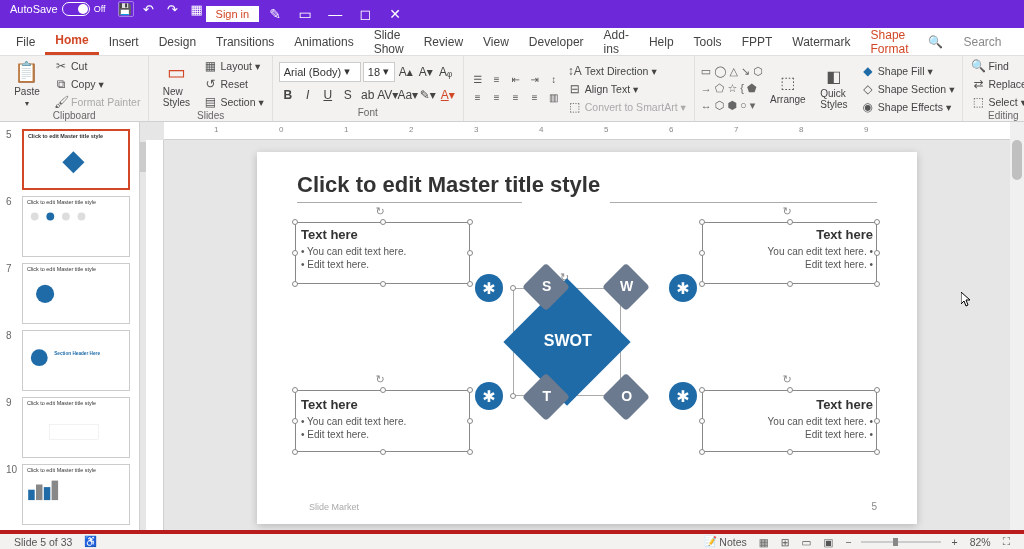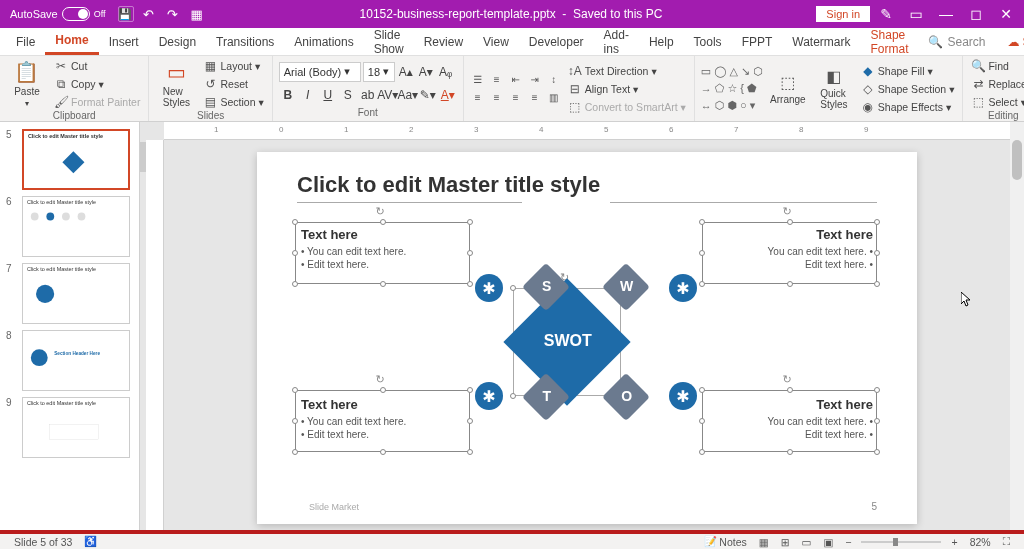--- a/index.html
+++ b/index.html
@@ -1,19 +1,19 @@
 <!DOCTYPE html>
 <html><head>
 <meta charset="utf-8">
 <style>
 * { margin: 0; padding: 0; box-sizing: border-box; font-family: "Segoe UI", Arial, sans-serif; }
 body { width: 1024px; height: 549px; background: #fff; overflow: hidden; font-size: 12px; color: #333; }
 
 
-.titlebar { height: 28px; background: #a21caf; color: #fff; display: flex; align-items: center; padding: 0 4px; }
+.titlebar { height: 28px; background: #6d28d9; color: #fff; display: flex; align-items: flex-start; padding: 0 4px; }
 .titlebar-left { display: flex; align-items: center; gap: 6px; font-size: 11px; }
 .autosave { display: flex; align-items: center; gap: 4px; padding: 0 6px; }
 .autosave-toggle { width: 28px; height: 14px; border: 1px solid #fff; border-radius: 8px; position: relative; }
 .autosave-toggle::after { content: ""; position: absolute; right: 1px; top: 1px; width: 10px; height: 10px; background: #fff; border-radius: 50%; }
 .tb-icon { width: 18px; height: 18px; display: flex; align-items: center; justify-content: center; font-size: 13px; cursor: pointer; }
 .titlebar-center { flex: 1; text-align: center; font-size: 12px; }
 .titlebar-right { display: flex; align-items: center; gap: 2px; }
 .signin { background: #fff; color: #d24726; padding: 2px 10px; font-size: 11px; cursor: pointer; }
 .win-btn { width: 28px; height: 28px; display: flex; align-items: center; justify-content: center; font-size: 14px; cursor: pointer; }
 
@@ -108,23 +108,20 @@
   <div class="titlebar-left">
     <div class="autosave">
       <span>AutoSave</span>
       <div class="autosave-toggle"></div>
       <span style="font-size:9px">Off</span>
     </div>
     <div class="tb-icon" style="border:1px solid rgba(255,255,255,0.4);border-radius:2px;width:16px;height:16px;font-size:11px">💾</div>
     <div class="tb-icon">↶</div>
     <div class="tb-icon">↷</div>
     <div class="tb-icon">▦</div>
-  </div>
-  <div class="titlebar-center">
-    <span>10152-business-report-template.pptx</span> &nbsp;-&nbsp; <span>Saved to this PC</span>
   </div>
   <div class="titlebar-right">
     <div class="signin">Sign in</div>
     <div class="win-btn">✎</div>
     <div class="win-btn">▭</div>
     <div class="win-btn">—</div>
     <div class="win-btn">◻</div>
     <div class="win-btn">✕</div>
   </div>
 </div>
@@ -141,21 +138,21 @@
   <div class="menu-item">View</div>
   <div class="menu-item">Developer</div>
   <div class="menu-item">Add-ins</div>
   <div class="menu-item">Help</div>
   <div class="menu-item">Tools</div>
   <div class="menu-item">FPPT</div>
   <div class="menu-item">Watermark</div>
   <div class="menu-item accent">Shape Format</div>
   <div class="menu-spacer"></div>
   <div class="menu-right">
-    <div class="menu-item">🔍 <span style="margin-left:4px;color:#888">Search</span></div>
+    <div class="menu-item">🔍 <span style="margin-left:20px;color:#888">Search</span></div>
     <div class="share-btn">☁ <span>Share</span></div>
 
   </div>
 </div>
 
 <div class="ribbon">
   <div class="rgroup">
     <div class="rgroup-body">
       <div class="rbtn-big">
           <span class="ico">📋</span>
@@ -357,20 +354,34 @@
     </div>
     <div class="thumb-row">
         <div class="thumb-num">9</div>
       <div class="thumb">
         <div class="thumb-inner">
             <div style="font-size:42px;padding:16px 30px">Click to edit Master title style</div>
           <div style="position:absolute;left:200px;top:200px;width:380px;height:120px;border:2px solid #ccc"></div>
         </div>
       </div>
     </div>
+    <div class="thumb-row">
+        <div class="thumb-num">10</div>
+      <div class="thumb">
+        <div class="thumb-inner">
+            <div style="font-size:42px;padding:16px 30px">Click to edit Master title style</div>
+          <div style="display:flex;gap:10px;padding:40px;align-items:flex-end">
+              <div style="width:50px;height:80px;background:#1e6ba8"></div>
+              <div style="width:50px;height:120px;background:#888"></div>
+              <div style="width:50px;height:100px;background:#1e6ba8"></div>
+              <div style="width:50px;height:150px;background:#888"></div>
+            </div>
+        </div>
+      </div>
+    </div>
   </div>
 
   <div class="splitter">
       <div class="splitter-handle"></div>
     </div>
 
   <div class="canvas-area">
     <div class="ruler-h">
       <span style="left:50px">1</span>
       <span style="left:115px">0</span>

